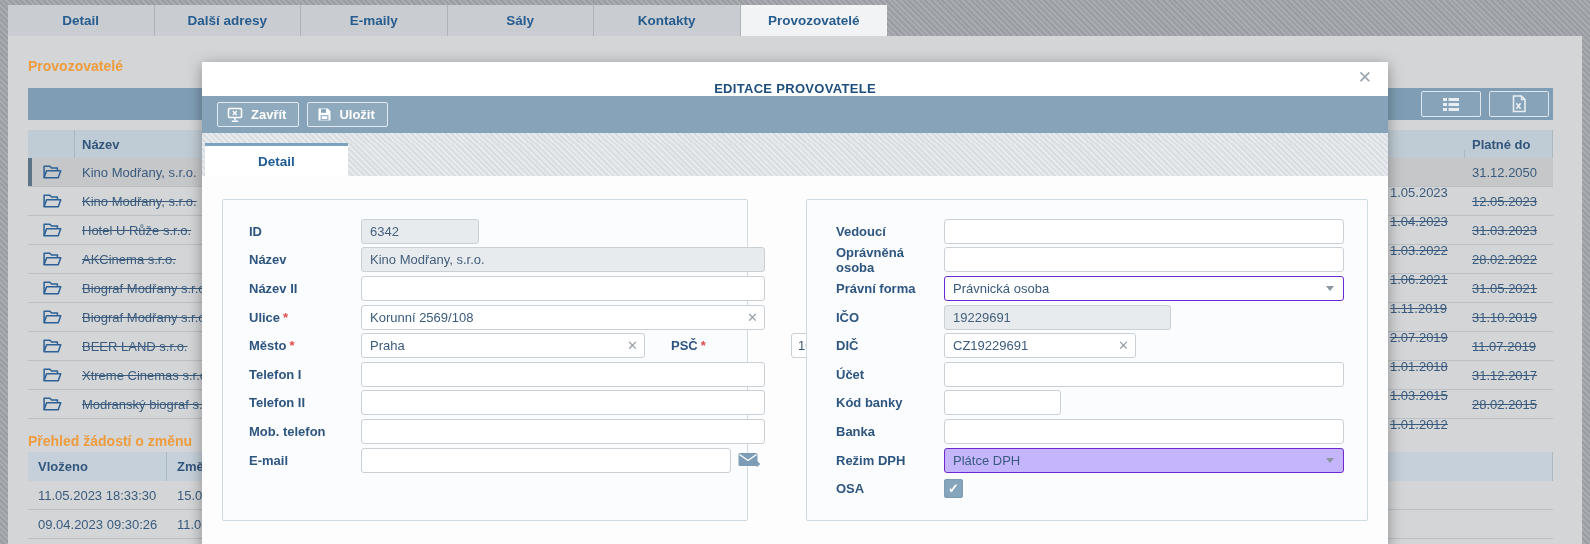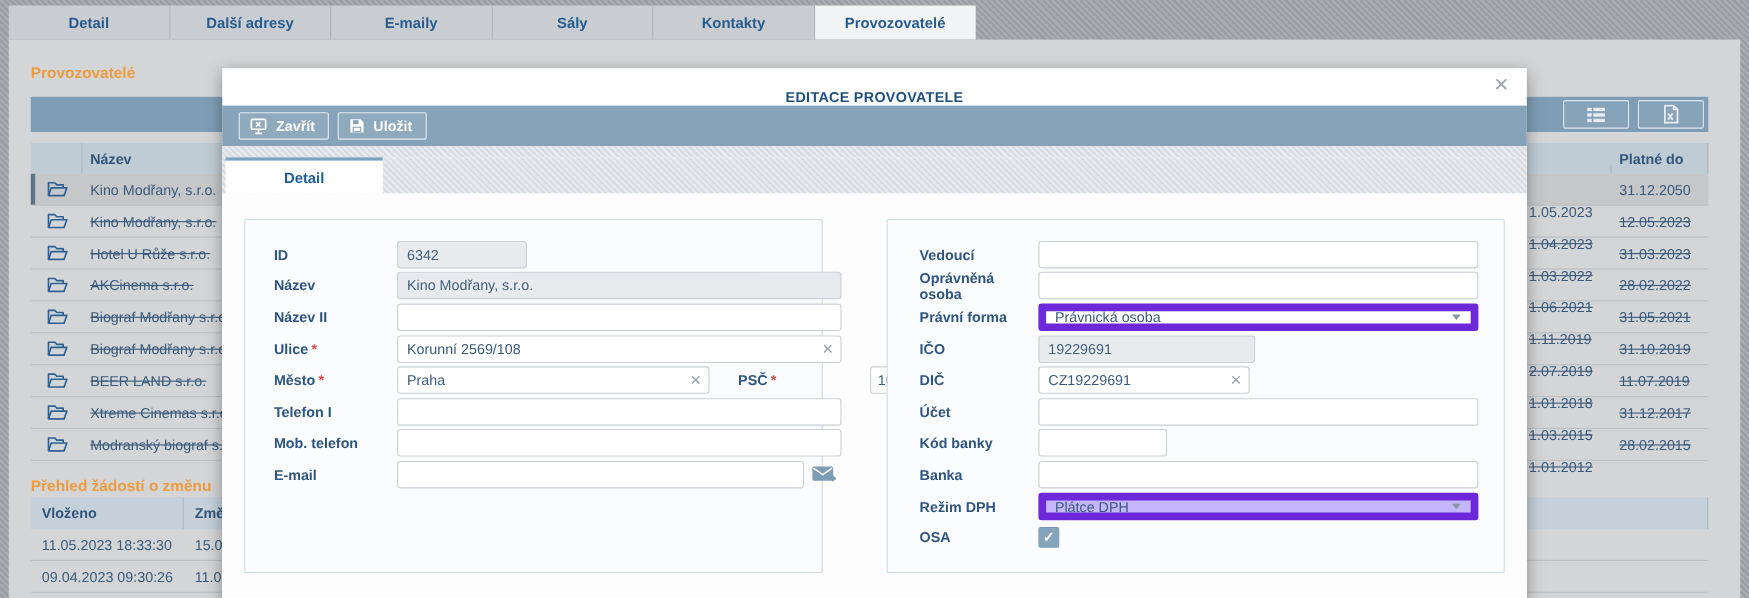--- a/index.html
+++ b/index.html
@@ -91,26 +91,26 @@
   }
   .f-input:disabled{background:#e8ebee;color:#44607e;}
   .clear-x{position:absolute;right:7px;color:#98a1a8;font-size:13px;cursor:pointer;line-height:13px;}
   .pad-x{padding-right:26px;}
   .w-xs{width:118px;}
   .w-full{width:404px;}
   .w-city{width:284px;}
   .w-psc{width:62px;padding:0 6px;}
   .w-mail{width:370px;}
   .w-rfull{width:400px;}
-  .w-med{width:197px;}
+  .w-med{width:227px;}
   .w-med2{width:192px;}
   .w-bank{width:117px;}
   .psc-label{margin-left:12px;margin-right:8px;}
   .f-select{
-    height:25px;border:7px solid #6d28d9;border-radius:3px;background:#ffffff;
+    height:25px;border:1px solid #6d28d9;border-radius:3px;background:#ffffff;
     color:#3a5b7d;font-size:13px;padding:0 8px;display:flex;align-items:center;cursor:pointer;position:relative;
   }
   .f-select.disabled{background:#c4b5fd;align-items:center;}
   .caret{position:absolute;right:9px;width:0;height:0;border-left:4.5px solid transparent;border-right:4.5px solid transparent;border-top:5.5px solid #8a97a1;}
   .f-check{
     width:19px;height:19px;background:#85a5bc;border:1px solid #7d9cb3;border-radius:2px;
     display:flex;align-items:center;justify-content:center;color:#ffffff;font-size:13px;font-weight:700;cursor:pointer;
   }
   .mail-icon{margin-left:7px;color:#7d9cb5;display:flex;cursor:pointer;}
 </style>
@@ -356,20 +356,26 @@
               <span class="clear-x">✕</span>
             </span>
           </div>
           <div class="f-row">
             <span class="f-label">Telefon I</span>
             <span class="f-ctl">
               <input class="f-input w-full" type="text" style="">
             </span>
           </div>
           <div class="f-row">
+            <span class="f-label">Telefon II</span>
+            <span class="f-ctl">
+              <input class="f-input w-full" type="text" style="">
+            </span>
+          </div>
+          <div class="f-row">
             <span class="f-label">Mob. telefon</span>
             <span class="f-ctl">
               <input class="f-input w-full" type="text" style="">
             </span>
           </div>
           <div class="f-row">
             <span class="f-label">E-mail</span>
             <span class="f-ctl">
               <input class="f-input w-mail" type="text" style="">
             </span>

